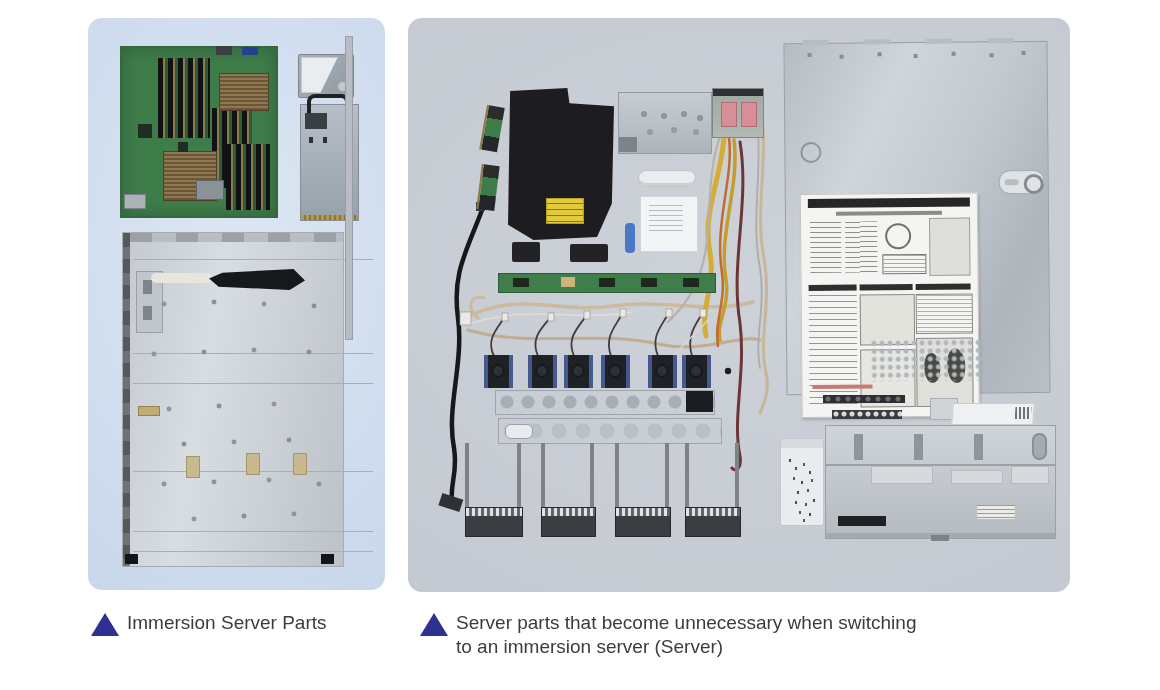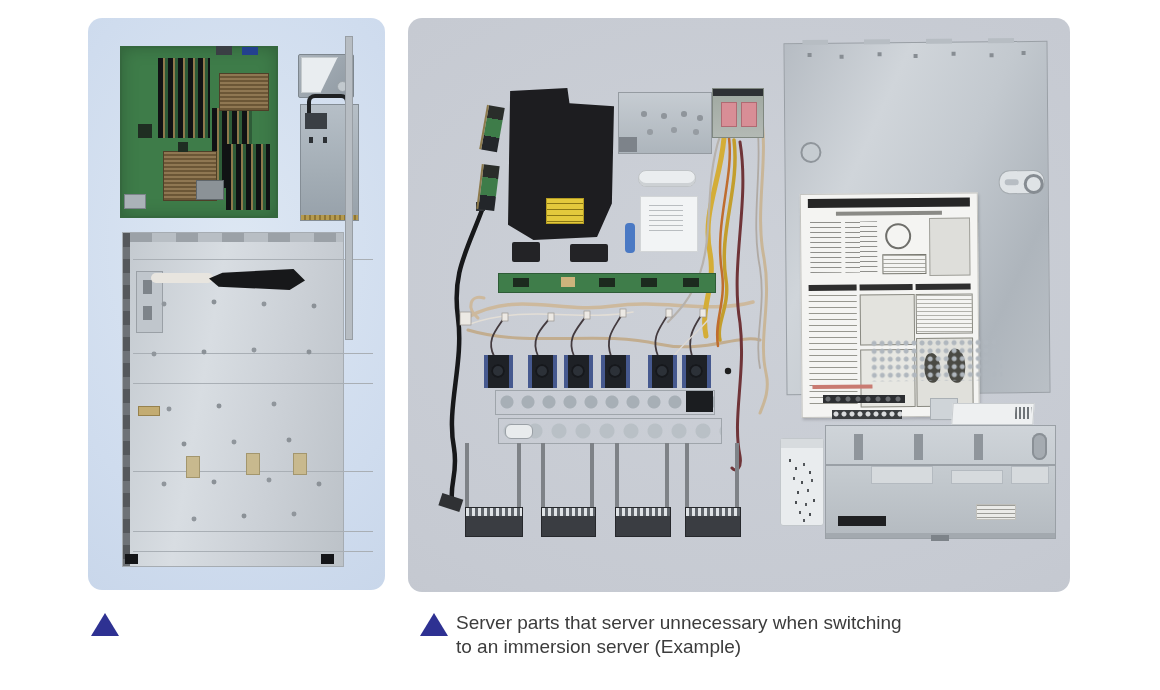--- a/index.html
+++ b/index.html
@@ -432,19 +432,20 @@
     <div class="fp-tab" style="left:185px;top:40px;width:36px;height:16px"></div>
     <div id="fp-label-w" class="abs"></div>
     <div id="fp-label-b" class="abs"></div>
     <div id="fp-bottom" class="abs"></div>
     <div id="fp-foot"></div>
   </div>
 </div>
 
 <div id="tri-left" class="tri abs"></div>
 <div id="caption-left" class="caption">
+  <div>Immersion Server Parts</div>
 </div>
 
 <div id="tri-right" class="tri abs"></div>
 <div id="caption-right" class="caption">
-  <div>Server parts that server unnecessary when switching</div>
-  <div>to an immersion server (Example)</div>
+  <div>Server parts that become unnecessary when switching</div>
+  <div>to an immersion server (Server)</div>
 </div>
 
 </body></html>

